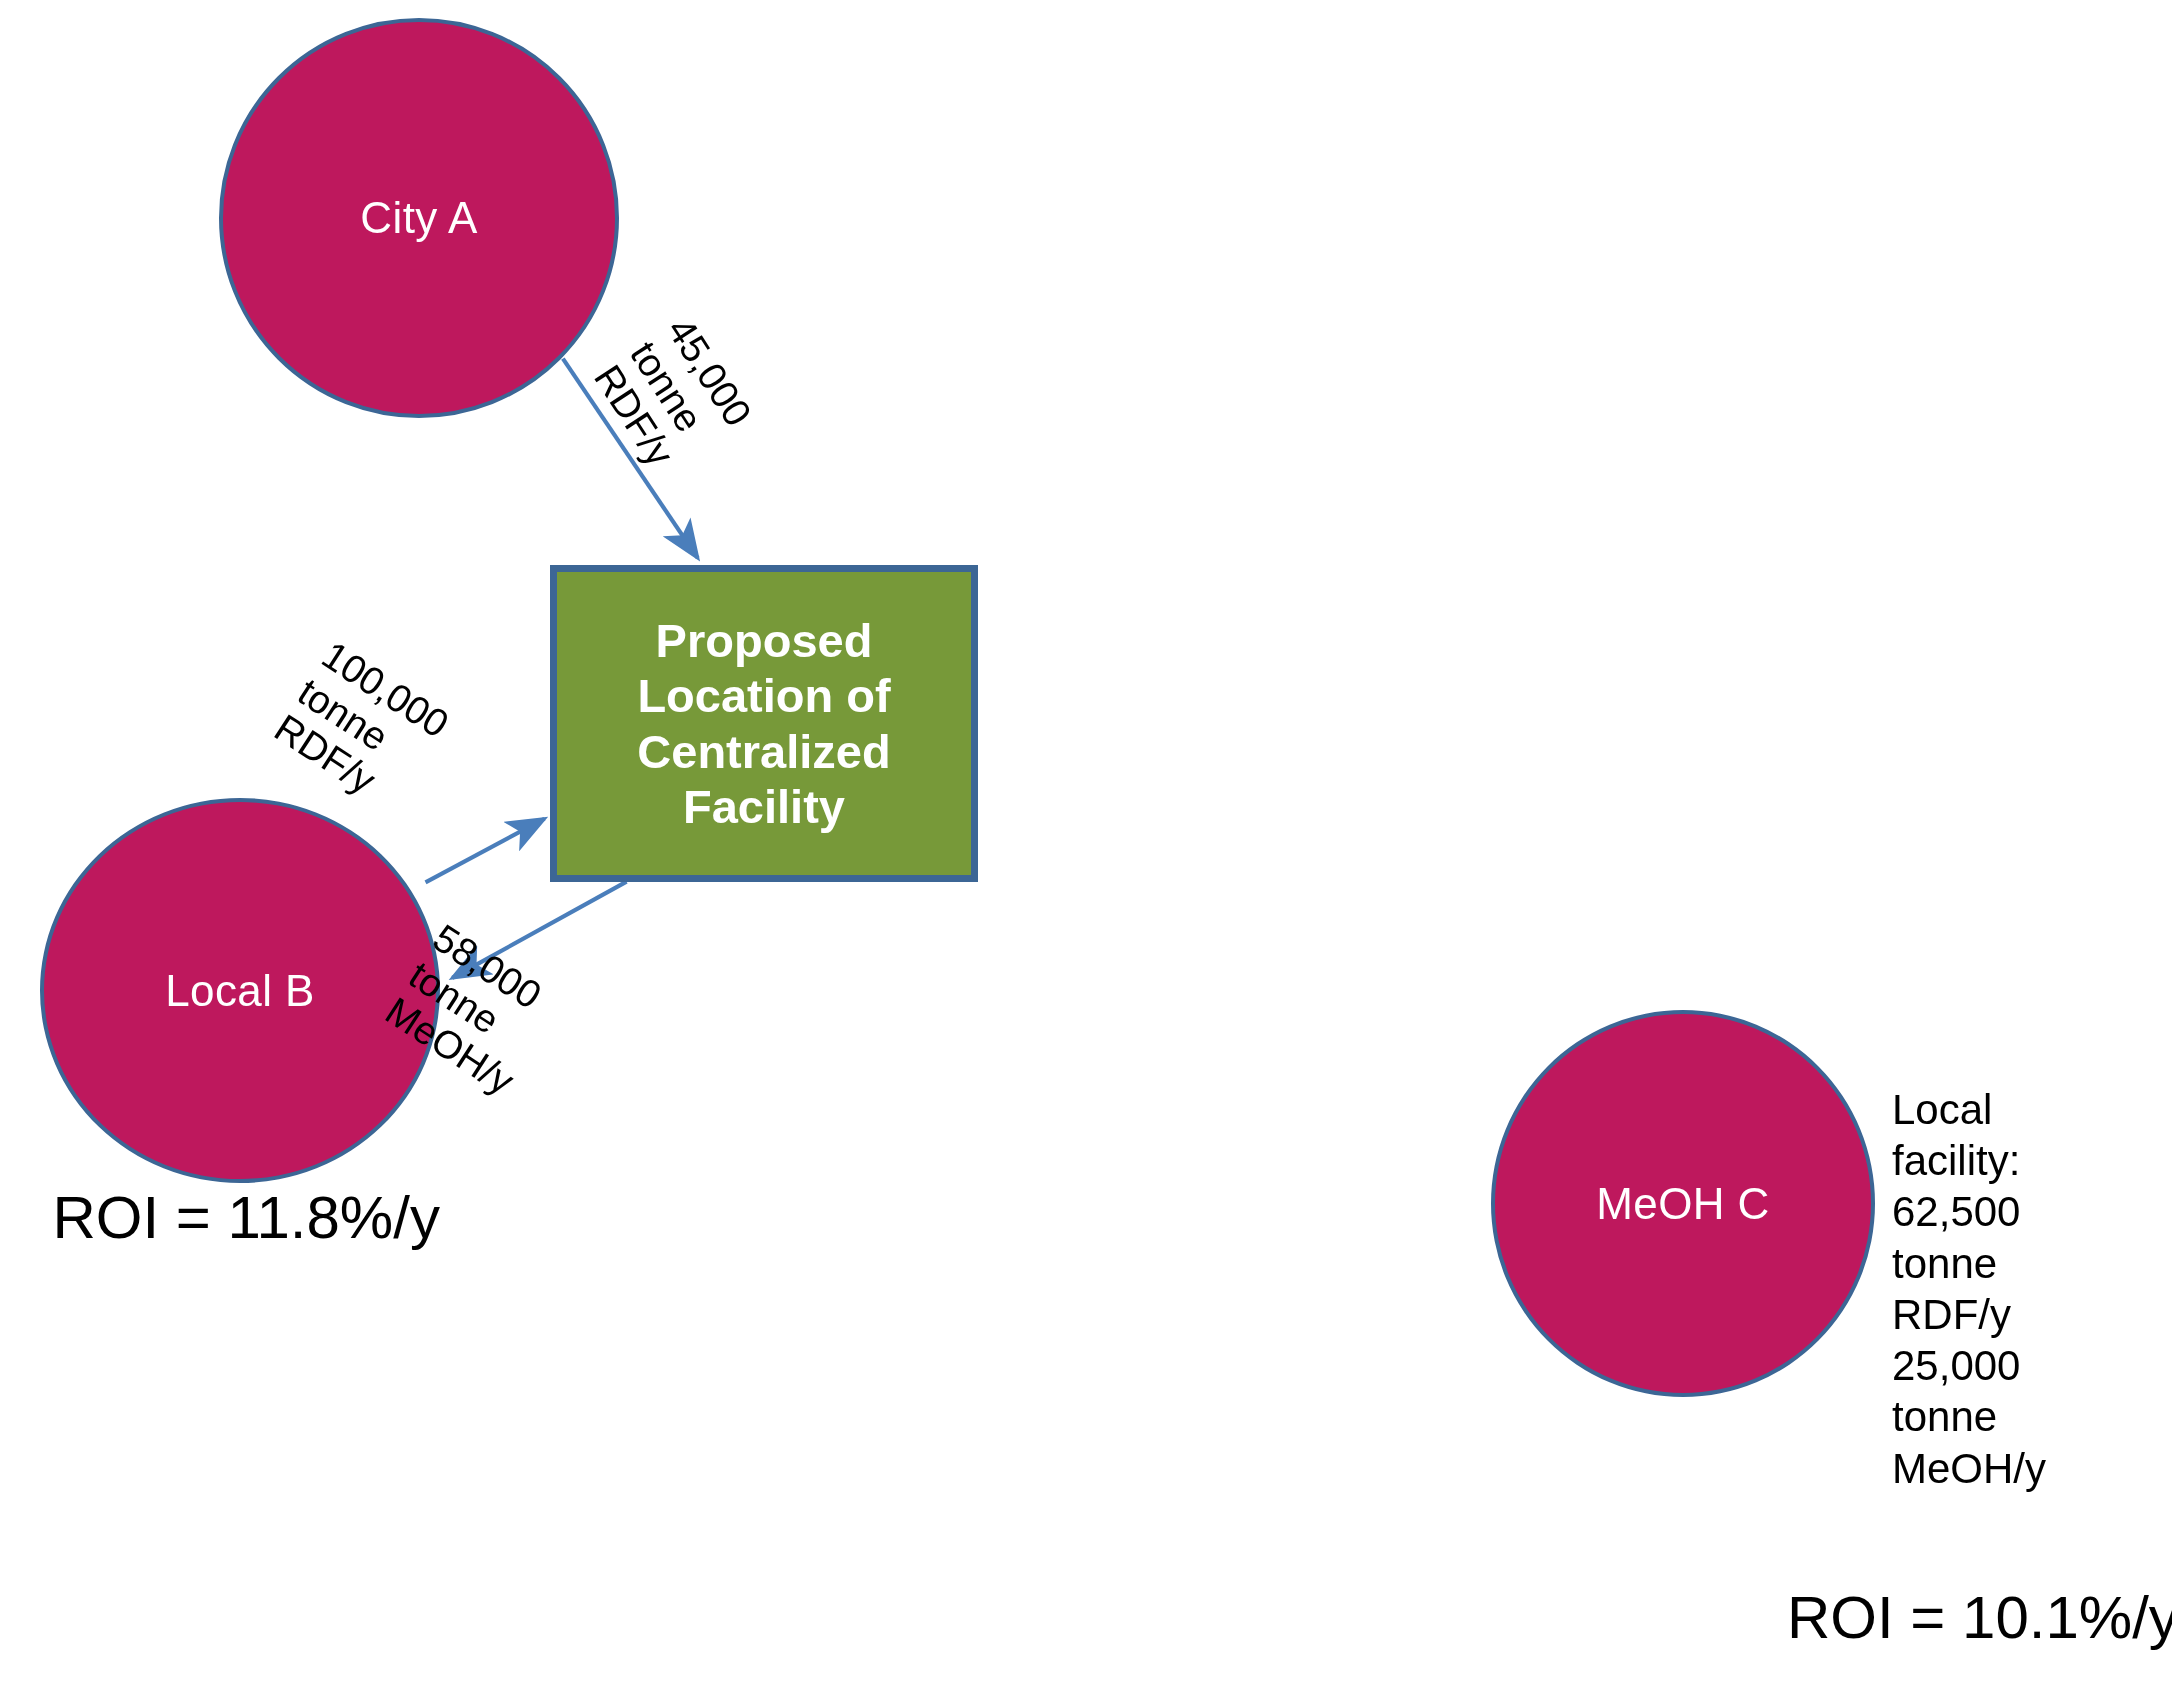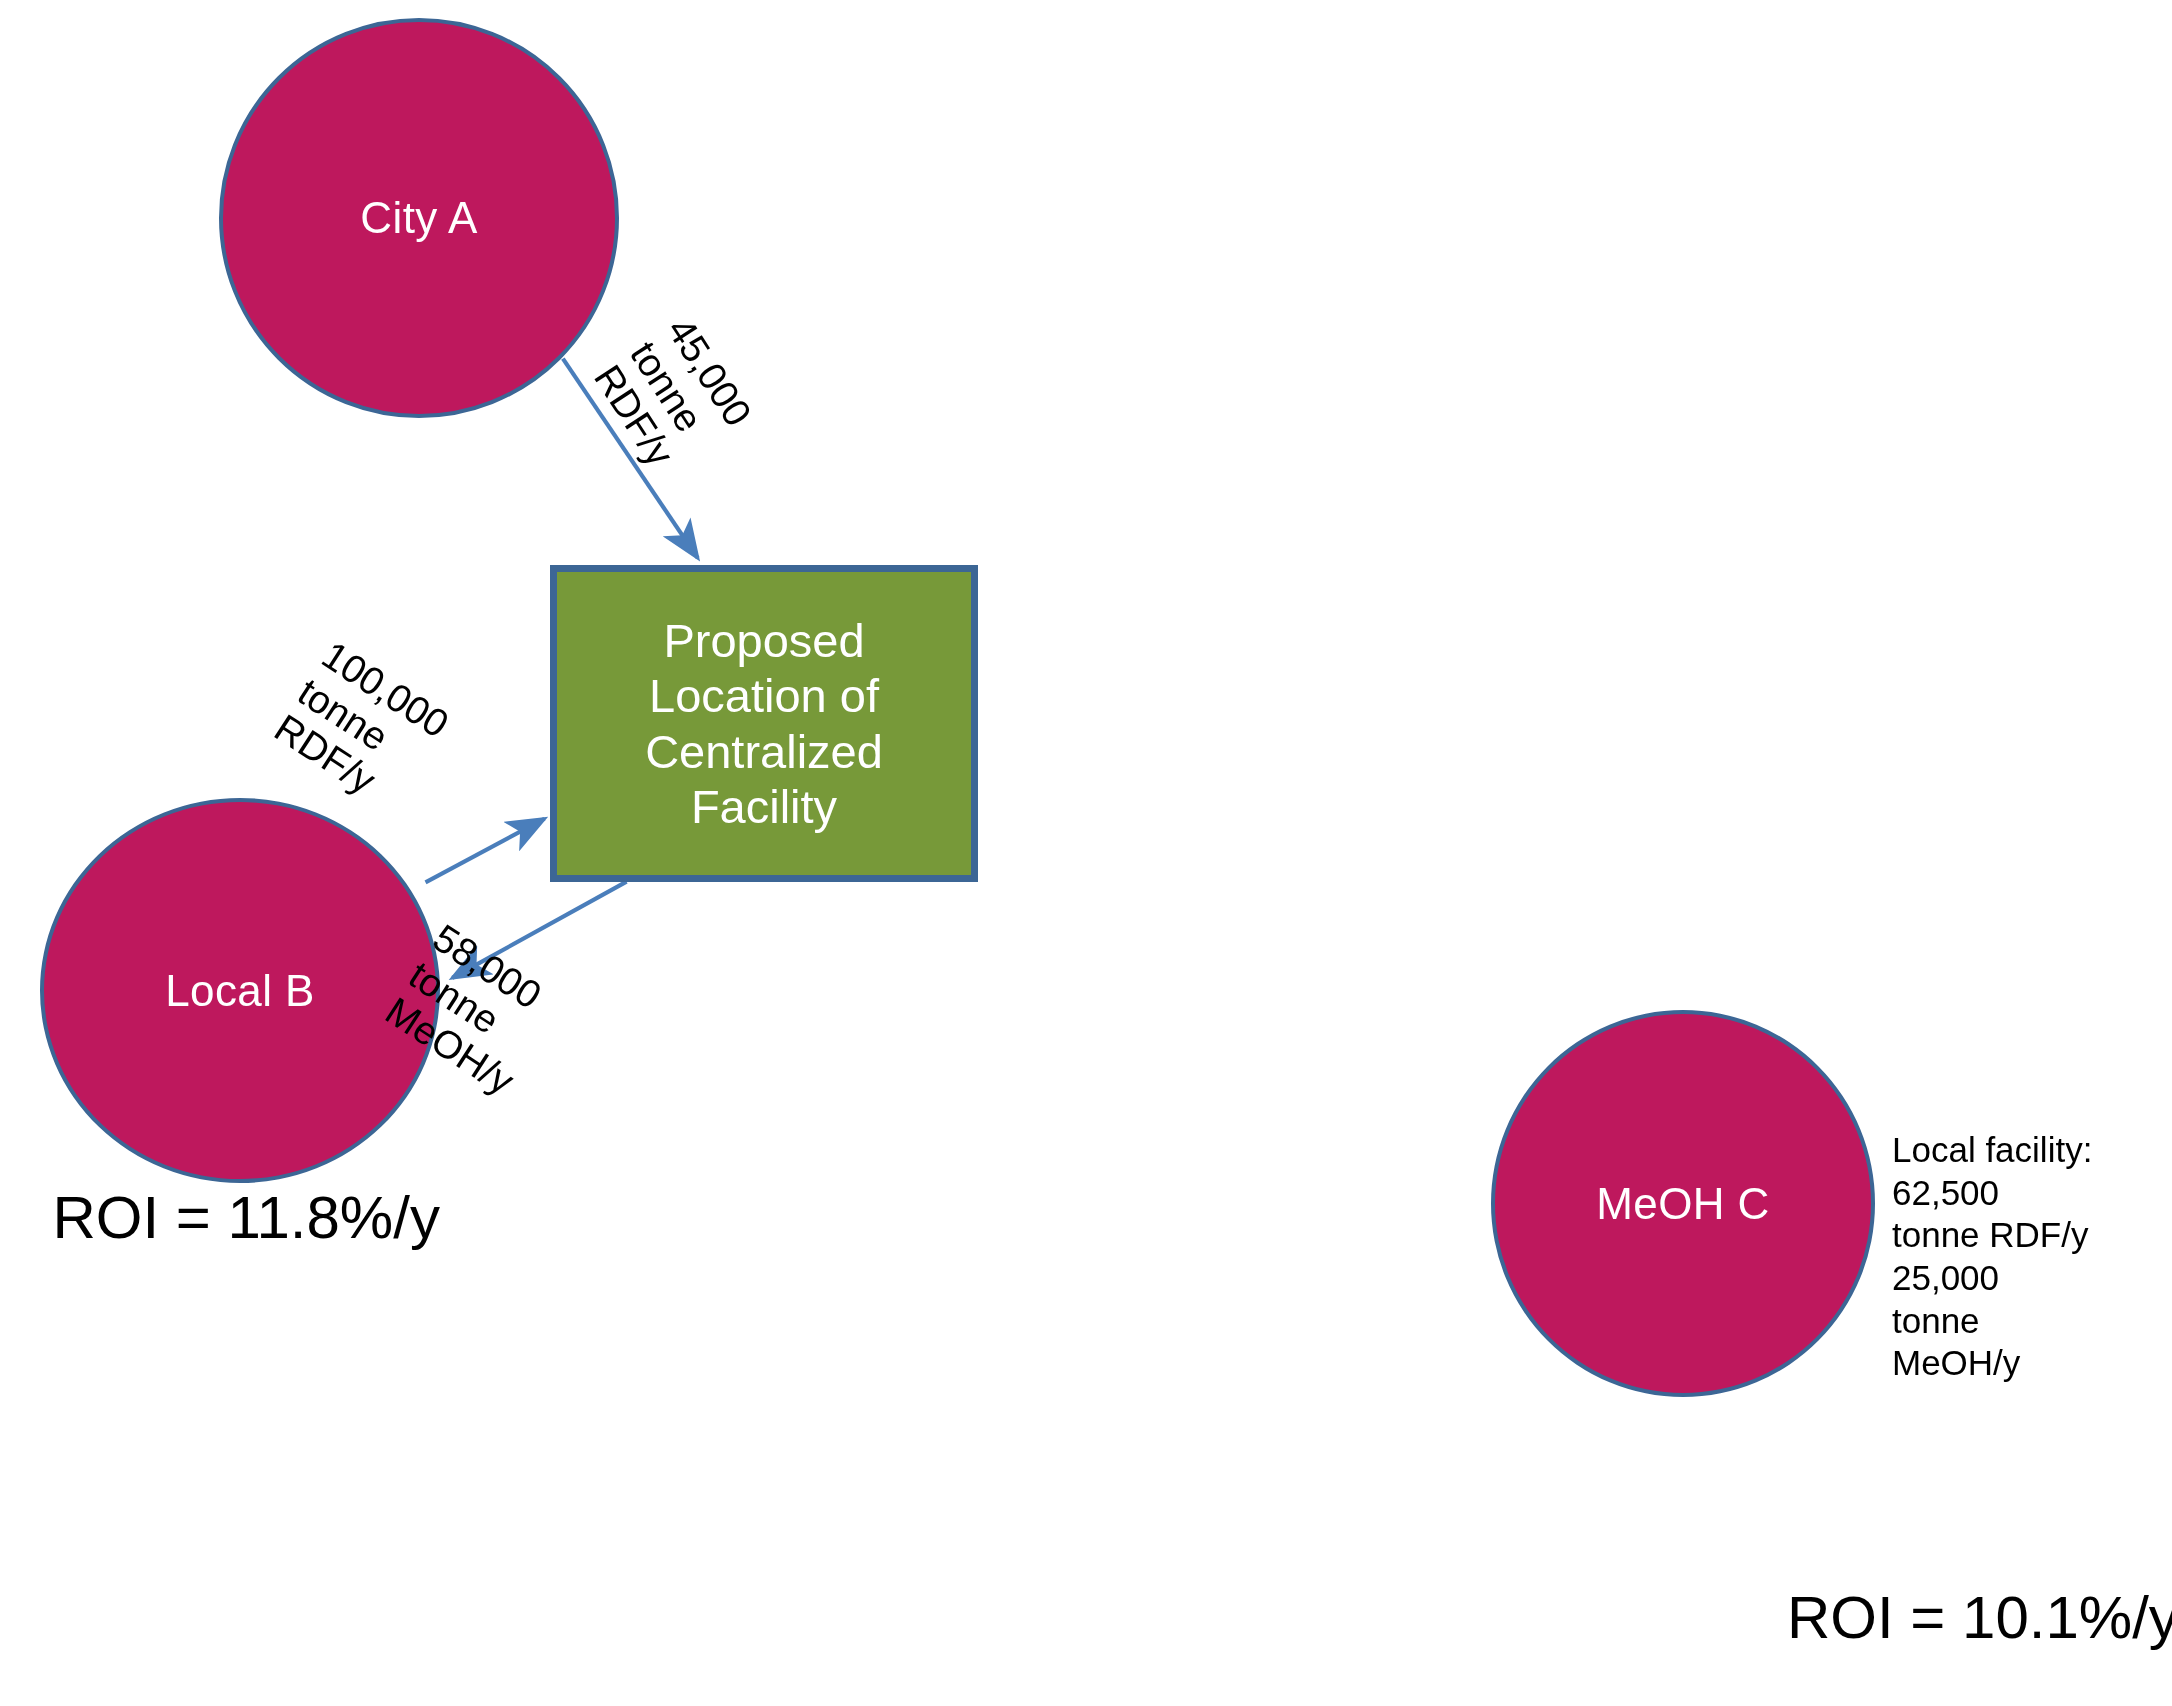--- a/index.html
+++ b/index.html
@@ -49,20 +49,21 @@
     box-sizing: border-box;
     display: flex;
     align-items: center;
     justify-content: center;
     text-align: center;
     color: #ffffff;
     font-size: 47px;
     line-height: 1.18;
     font-family: "Liberation Sans", sans-serif;
     padding: 0 11.7px;
+    font-weight: bold;
   }
 
   .flow-label {
     position: absolute;
     color: #000000;
     font-size: 39px;
     line-height: 1.12;
     font-family: "Liberation Sans", sans-serif;
     white-space: pre-line;
     text-align: left;
@@ -93,24 +94,24 @@
     font-family: "Liberation Sans", sans-serif;
     white-space: nowrap;
     margin-left: 24px;
   }
   #roi-b { left: 28.5px;  top: 1183px; }
   #roi-c { left: 1763px; top: 1583px; }
 
   #city-c-note {
     position: absolute;
     left: 1892px;
-    top: 1129px;
+    top: 1084px;
     width: 201px;
     color: #000000;
-    font-size: 35px;
+    font-size: 42px;
     line-height: 1.22;
     font-family: "Liberation Sans", sans-serif;
     white-space: pre-line;
   }
 </style>
 </head>
 <body>
 
 <svg id="canvas" viewBox="0 0 2593 2037" preserveAspectRatio="none" xmlns="http://www.w3.org/2000/svg">
   <defs>

